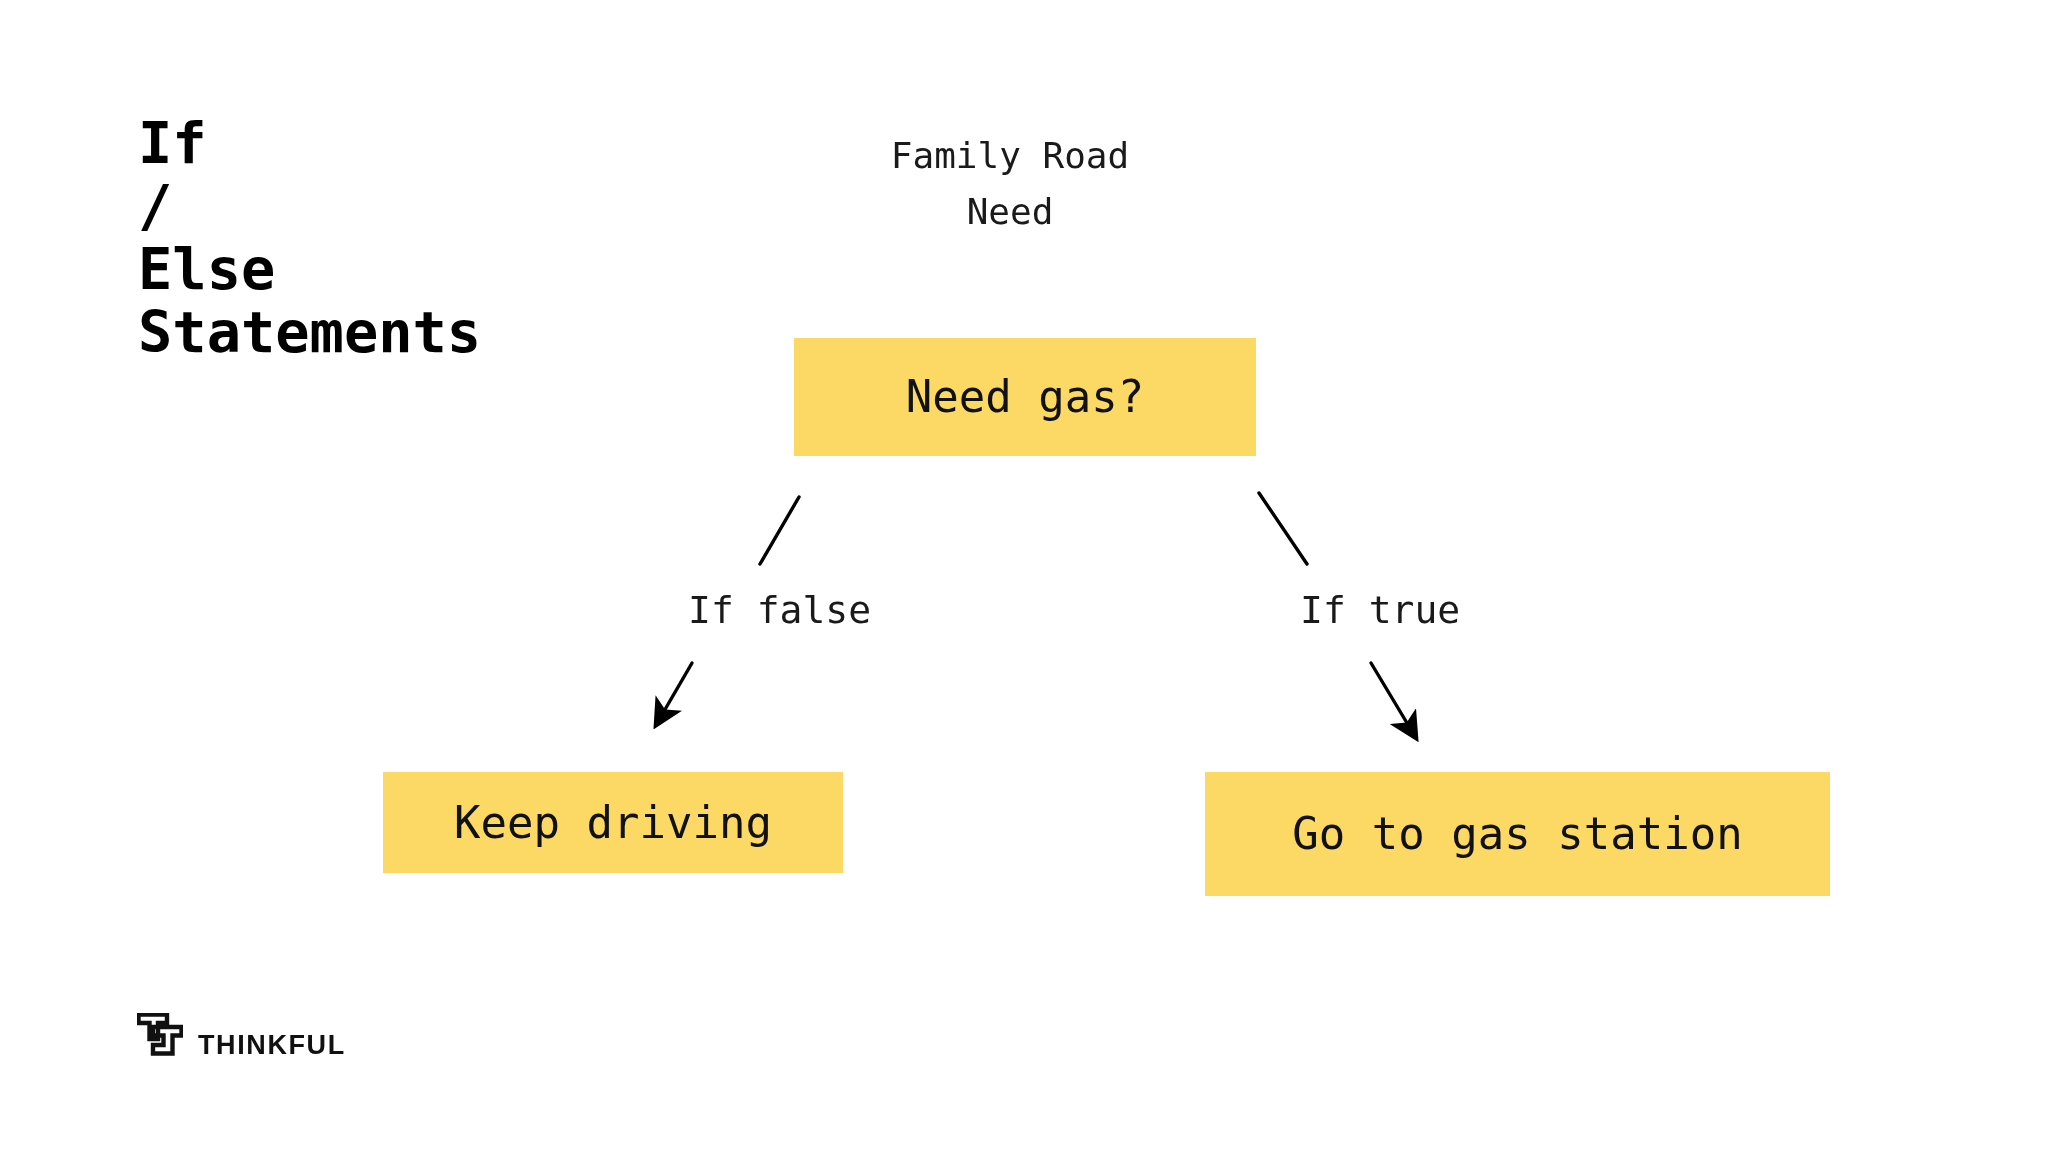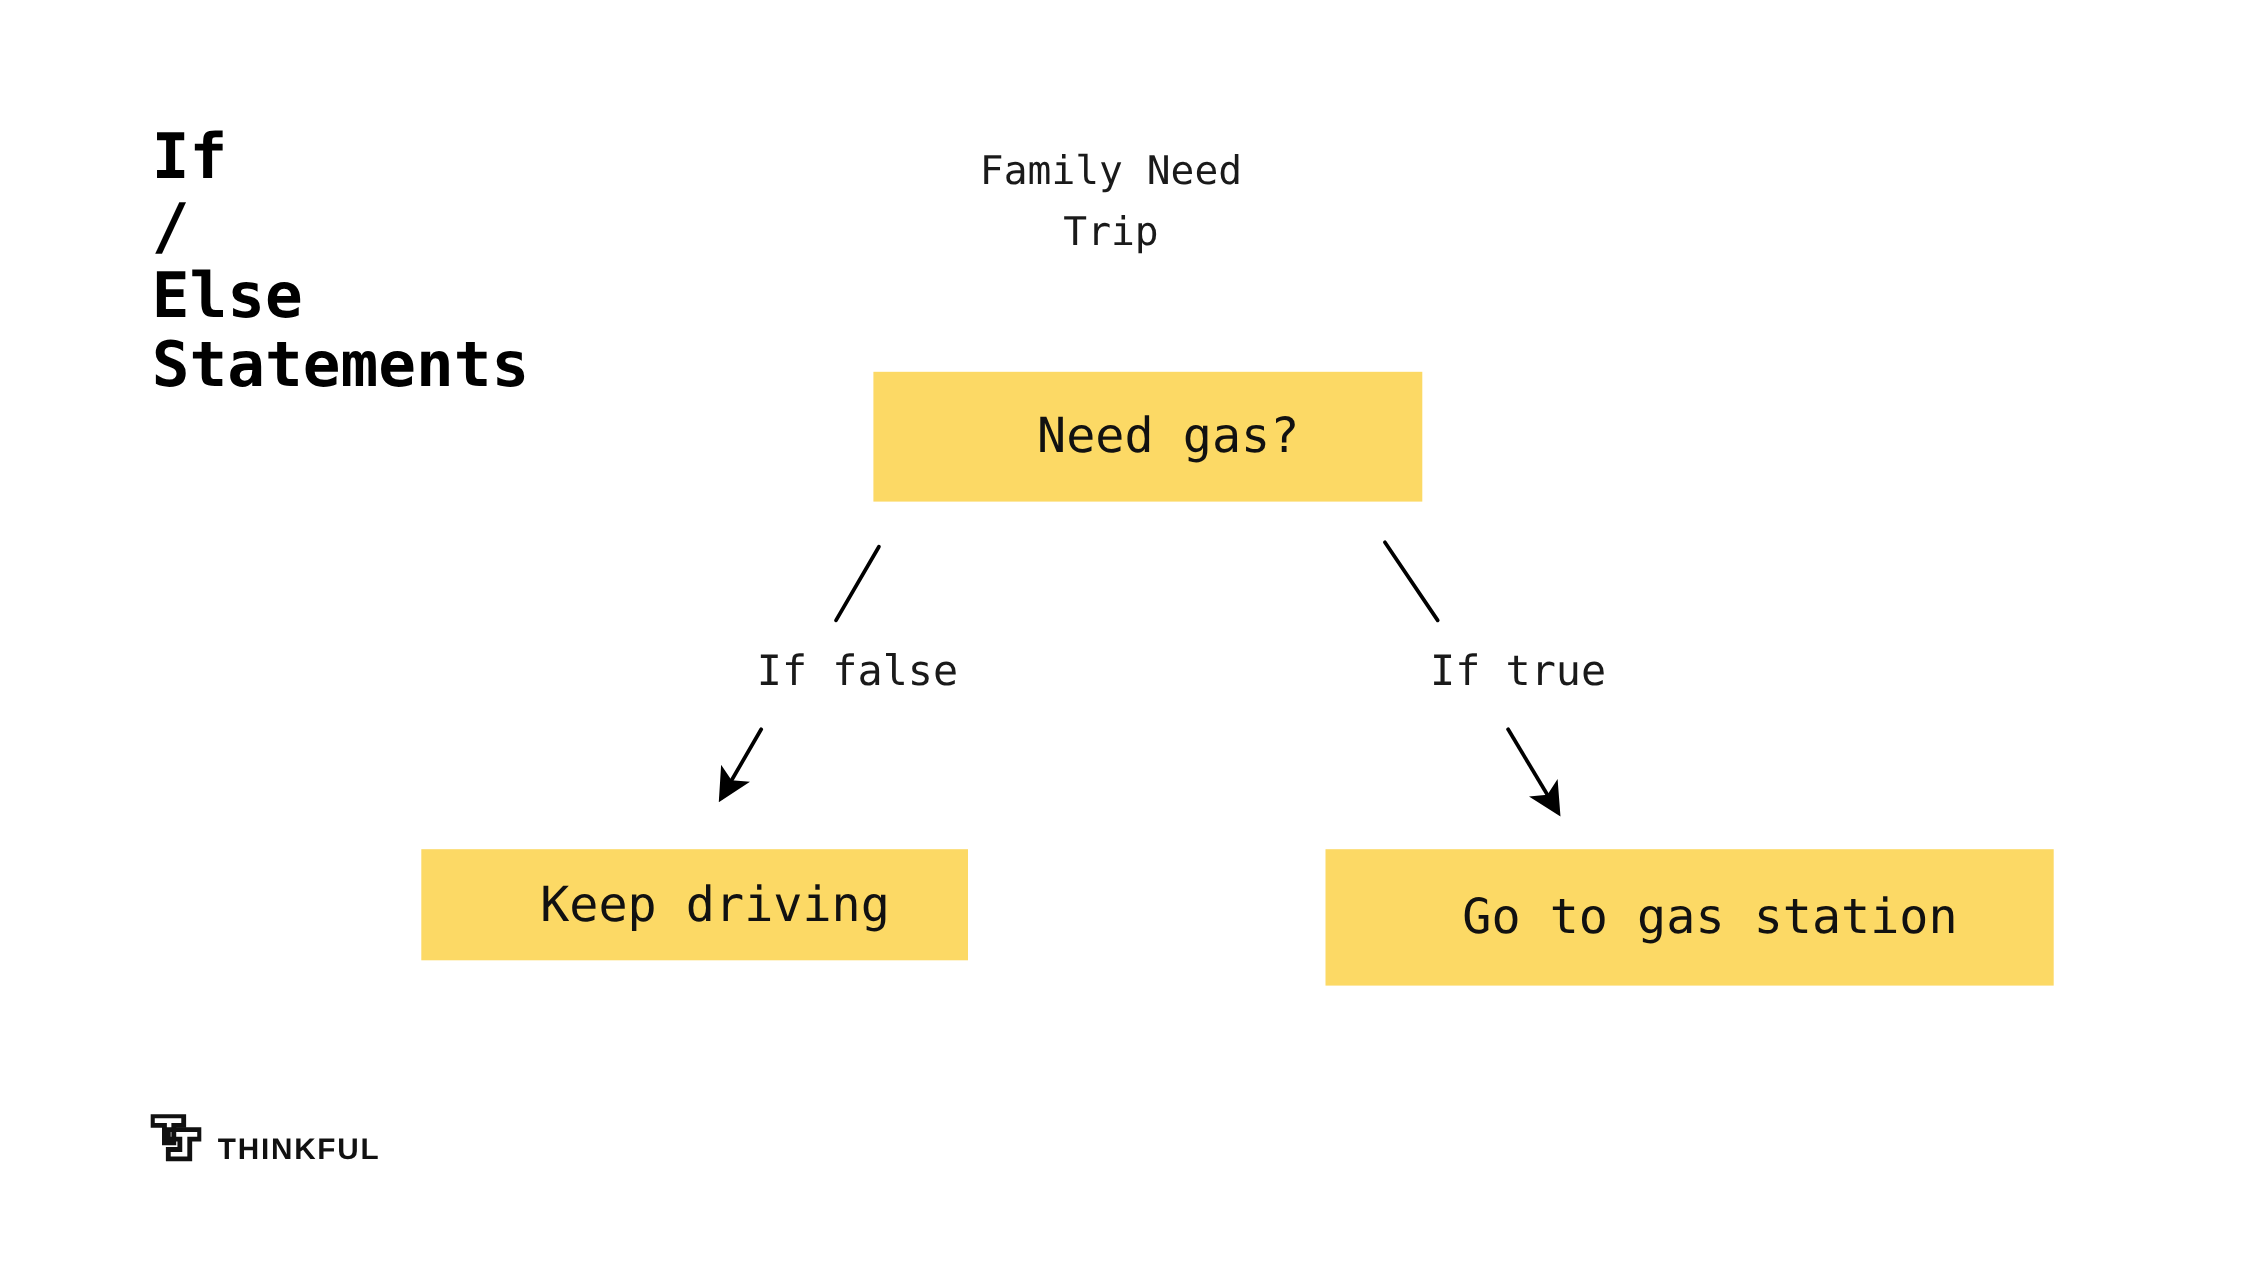--- a/index.html
+++ b/index.html
@@ -49,21 +49,20 @@
     position: absolute;
     background: #fcd965;
     display: flex;
     align-items: center;
     justify-content: center;
     font-family: "DejaVu Sans Mono", "Liberation Mono", monospace;
     font-size: 44px;
     line-height: 1;
     color: #111111;
     white-space: nowrap;
-    padding-left: 37px;
   }
 
   #box-decision {
     left: 794px;
     top: 338px;
     width: 462px;
     height: 118px;
   }
   #box-keep-driving {
     left: 383px;
@@ -120,21 +119,21 @@
   }
 </style>
 </head>
 <body>
 
 <div id="slide-title">If
 /
 Else
 Statements</div>
 
-<div id="diagram-caption">Family Need Trip</div>
+<div id="diagram-caption">Family Road Need</div>
 
 <svg id="connectors" viewBox="0 0 2048 1152" xmlns="http://www.w3.org/2000/svg">
   <defs>
     <marker id="arrowhead" markerWidth="9" markerHeight="9" refX="7.5" refY="4.5" orient="auto" markerUnits="strokeWidth">
       <path d="M0,0 L9,4.5 L0,9 L2.2,4.5 Z" fill="#000000"></path>
     </marker>
   </defs>
 
   <line x1="760" y1="564" x2="799" y2="497" stroke="#000000" stroke-width="3.4" stroke-linecap="round"></line>
 

